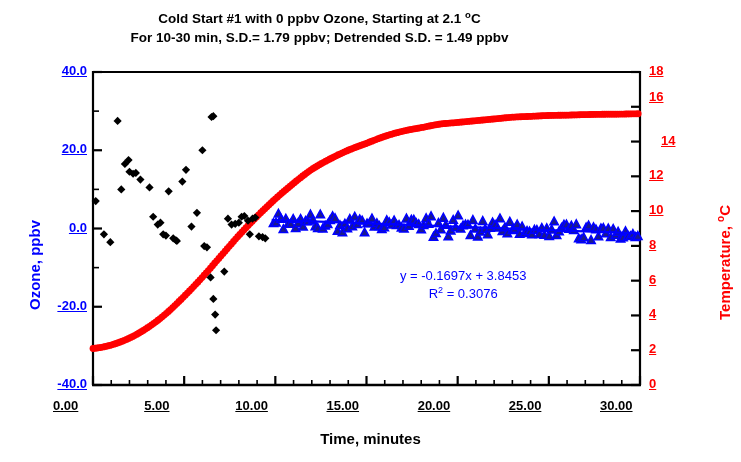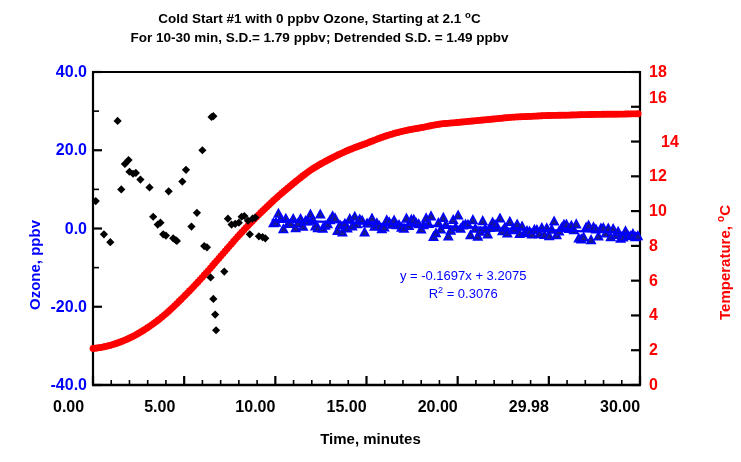--- a/index.html
+++ b/index.html
@@ -64,23 +64,24 @@
   }
   #xlabel {
     color: #000000;
     left: 0;
     top: 430px;
     width: 741px;
     text-align: center;
   }
   .tick-label {
     position: absolute;
-    font-size: 16px;
+    font-size: 13px;
     font-weight: bold;
     white-space: nowrap;
+    text-decoration: underline;
   }
   .tl-left { color: #0000ff; text-align: right; }
   .tl-right { color: #ff0000; text-align: left; }
   .tl-bottom { color: #000000; text-align: left; }
   .annot {
     position: absolute;
     color: #0000ff;
     font-size: 13px;
     font-weight: normal;
     white-space: nowrap;
@@ -645,21 +646,21 @@
       <div class="tick-label tl-right" style="top: 236.889px; left: 649px;">8</div>
       <div class="tick-label tl-right" style="top: 271.667px; left: 649px;">6</div>
       <div class="tick-label tl-right" style="top: 306.444px; left: 649px;">4</div>
       <div class="tick-label tl-right" style="top: 341.222px; left: 649px;">2</div>
       <div class="tick-label tl-right" style="top: 376px; left: 649px;">0</div>
       <div class="tick-label tl-bottom" style="top: 398px; left: 53px; width: 80px;">0.00</div>
       <div class="tick-label tl-bottom" style="top: 398px; left: 144.167px; width: 80px;">5.00</div>
       <div class="tick-label tl-bottom" style="top: 398px; left: 235.333px; width: 80px;">10.00</div>
       <div class="tick-label tl-bottom" style="top: 398px; left: 326.5px; width: 80px;">15.00</div>
       <div class="tick-label tl-bottom" style="top: 398px; left: 417.667px; width: 80px;">20.00</div>
-      <div class="tick-label tl-bottom" style="top: 398px; left: 508.833px; width: 80px;">29.98</div>
+      <div class="tick-label tl-bottom" style="top: 398px; left: 508.833px; width: 80px;">25.00</div>
       <div class="tick-label tl-bottom" style="top: 398px; left: 600px; width: 80px;">30.00</div>
     </div>
   <div id="annot-layer">
-      <div class="annot" style="left: 353.137px; width: 220px; top: 268.406px;"><span>y = -0.1697x + 3.2075</span></div>
+      <div class="annot" style="left: 353.137px; width: 220px; top: 268.406px;"><span>y = -0.1697x + 3.8453</span></div>
       <div class="annot" style="left: 353.137px; width: 220px; top: 286.012px;"><span>R</span><span class="sup">2</span><span> = 0.3076</span></div>
     </div>
 
 </div>
 
 </body></html>

